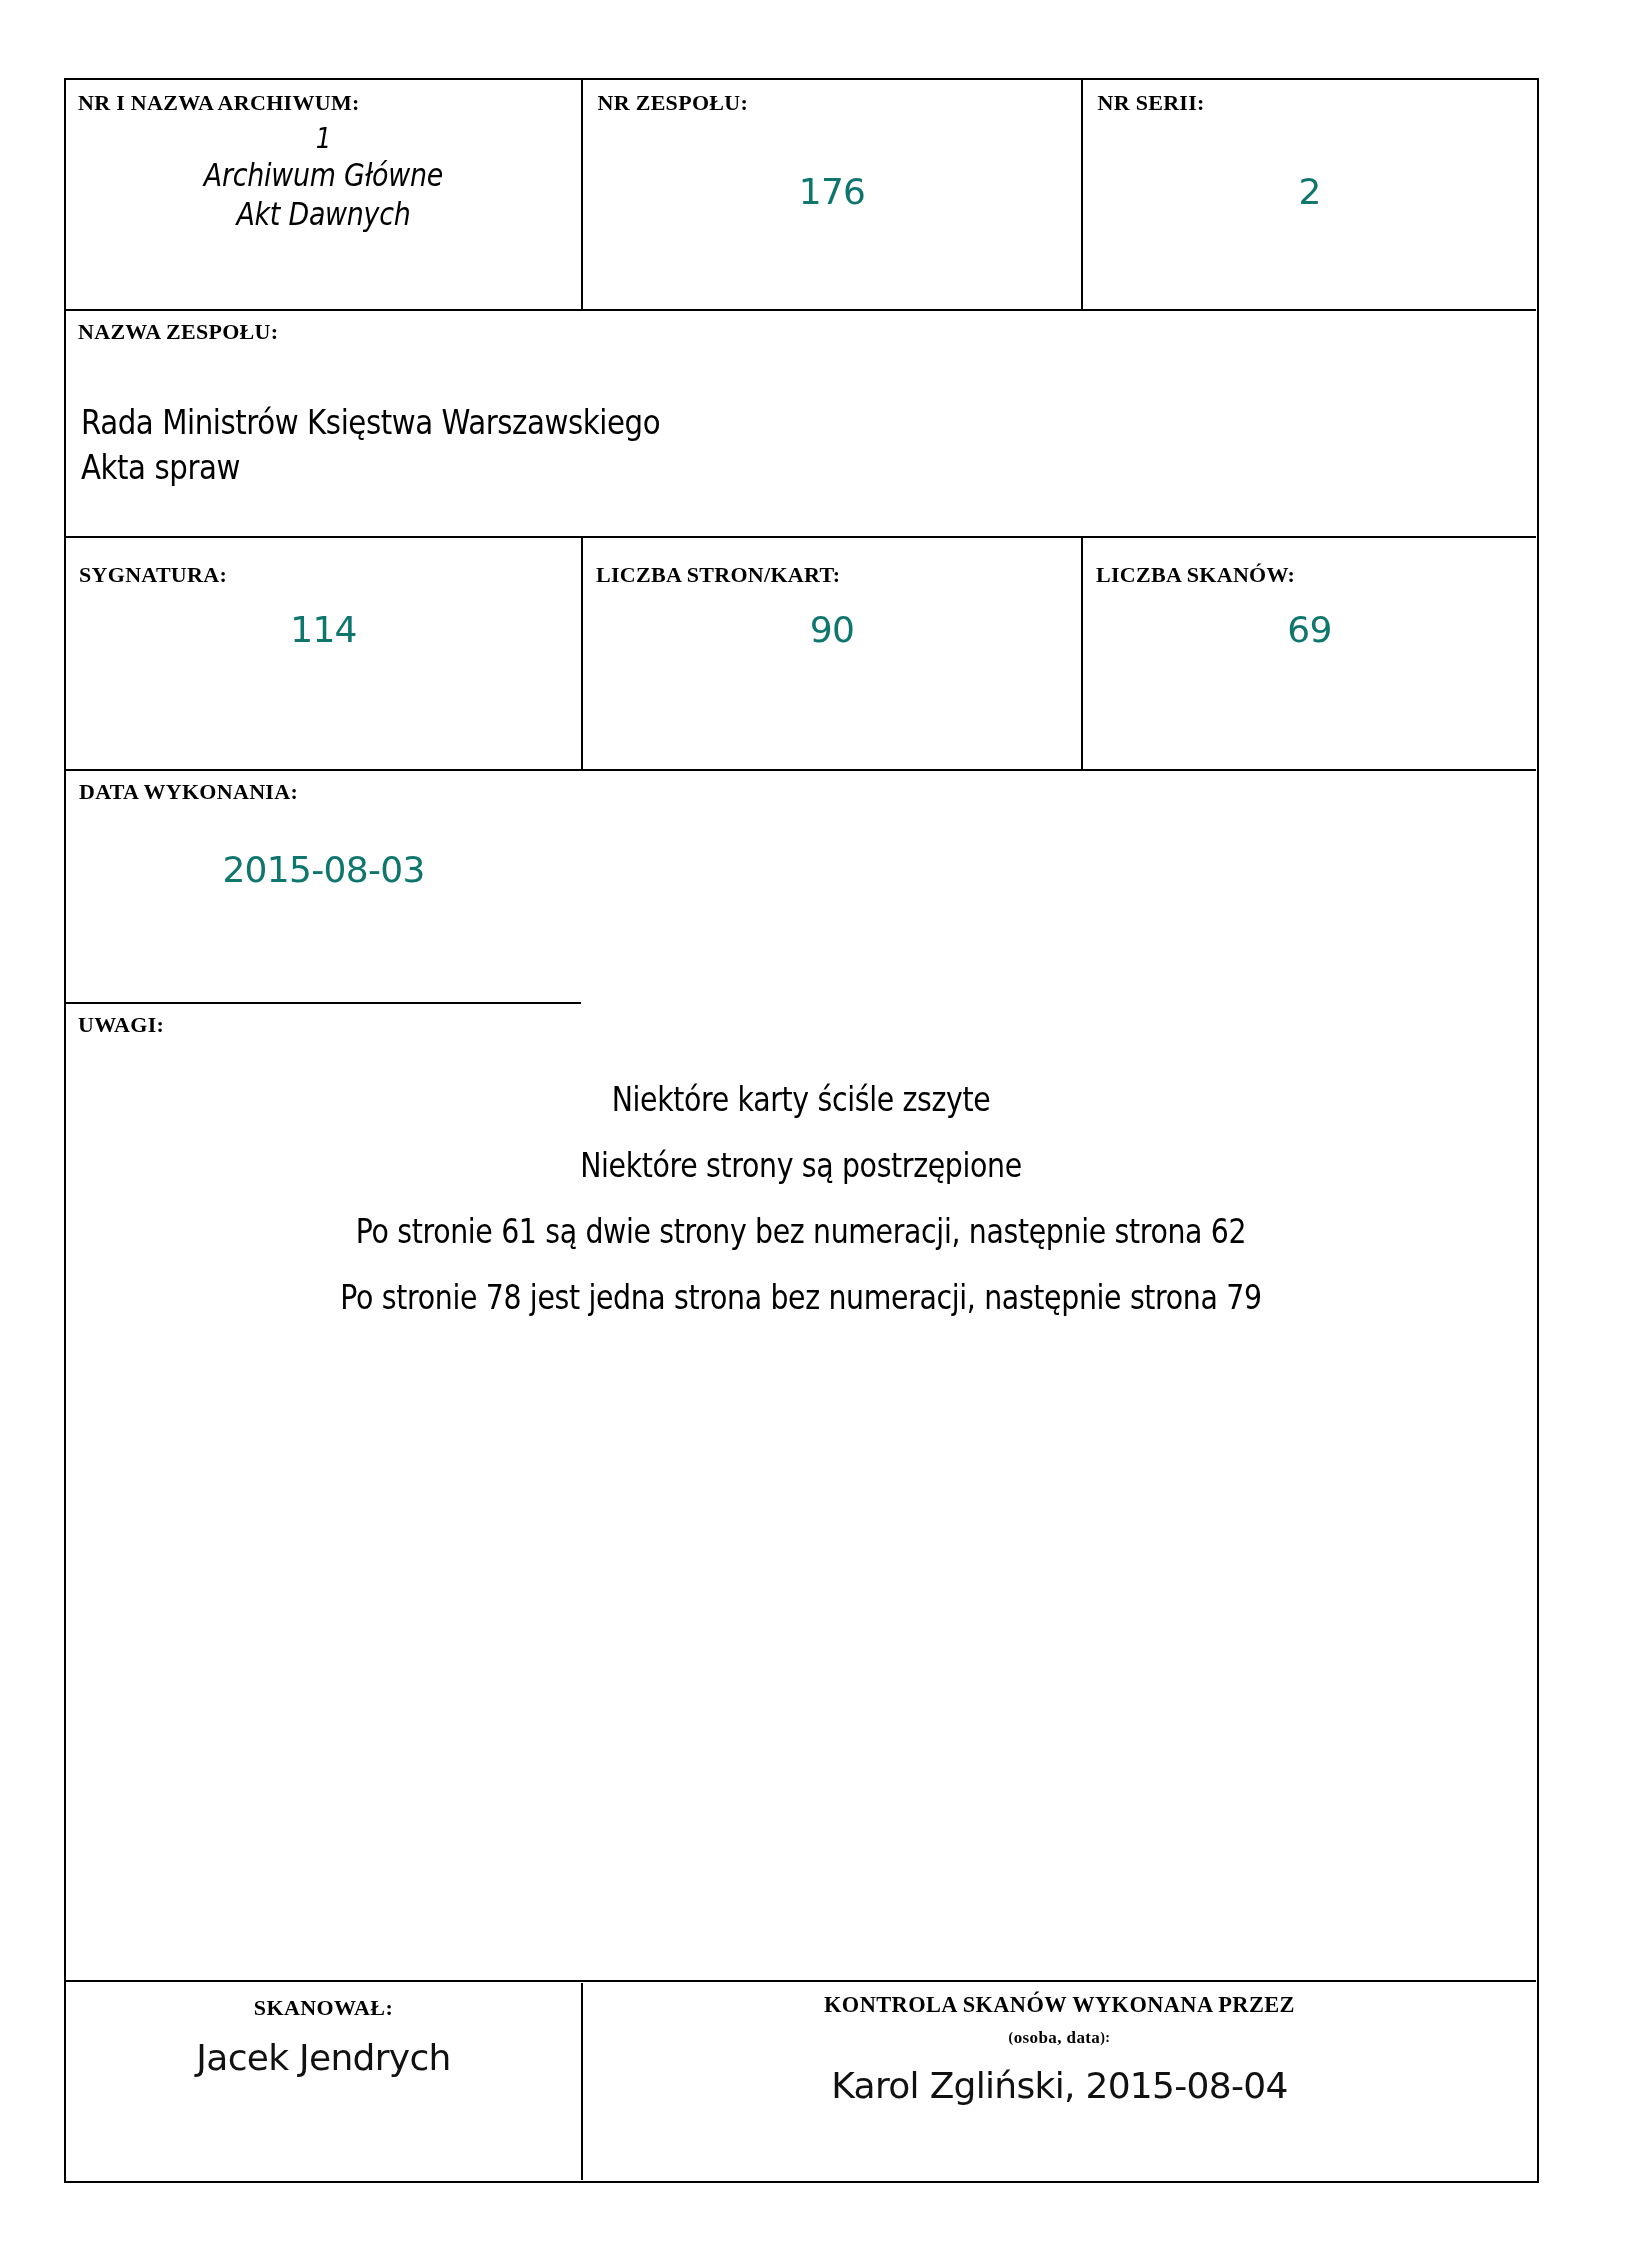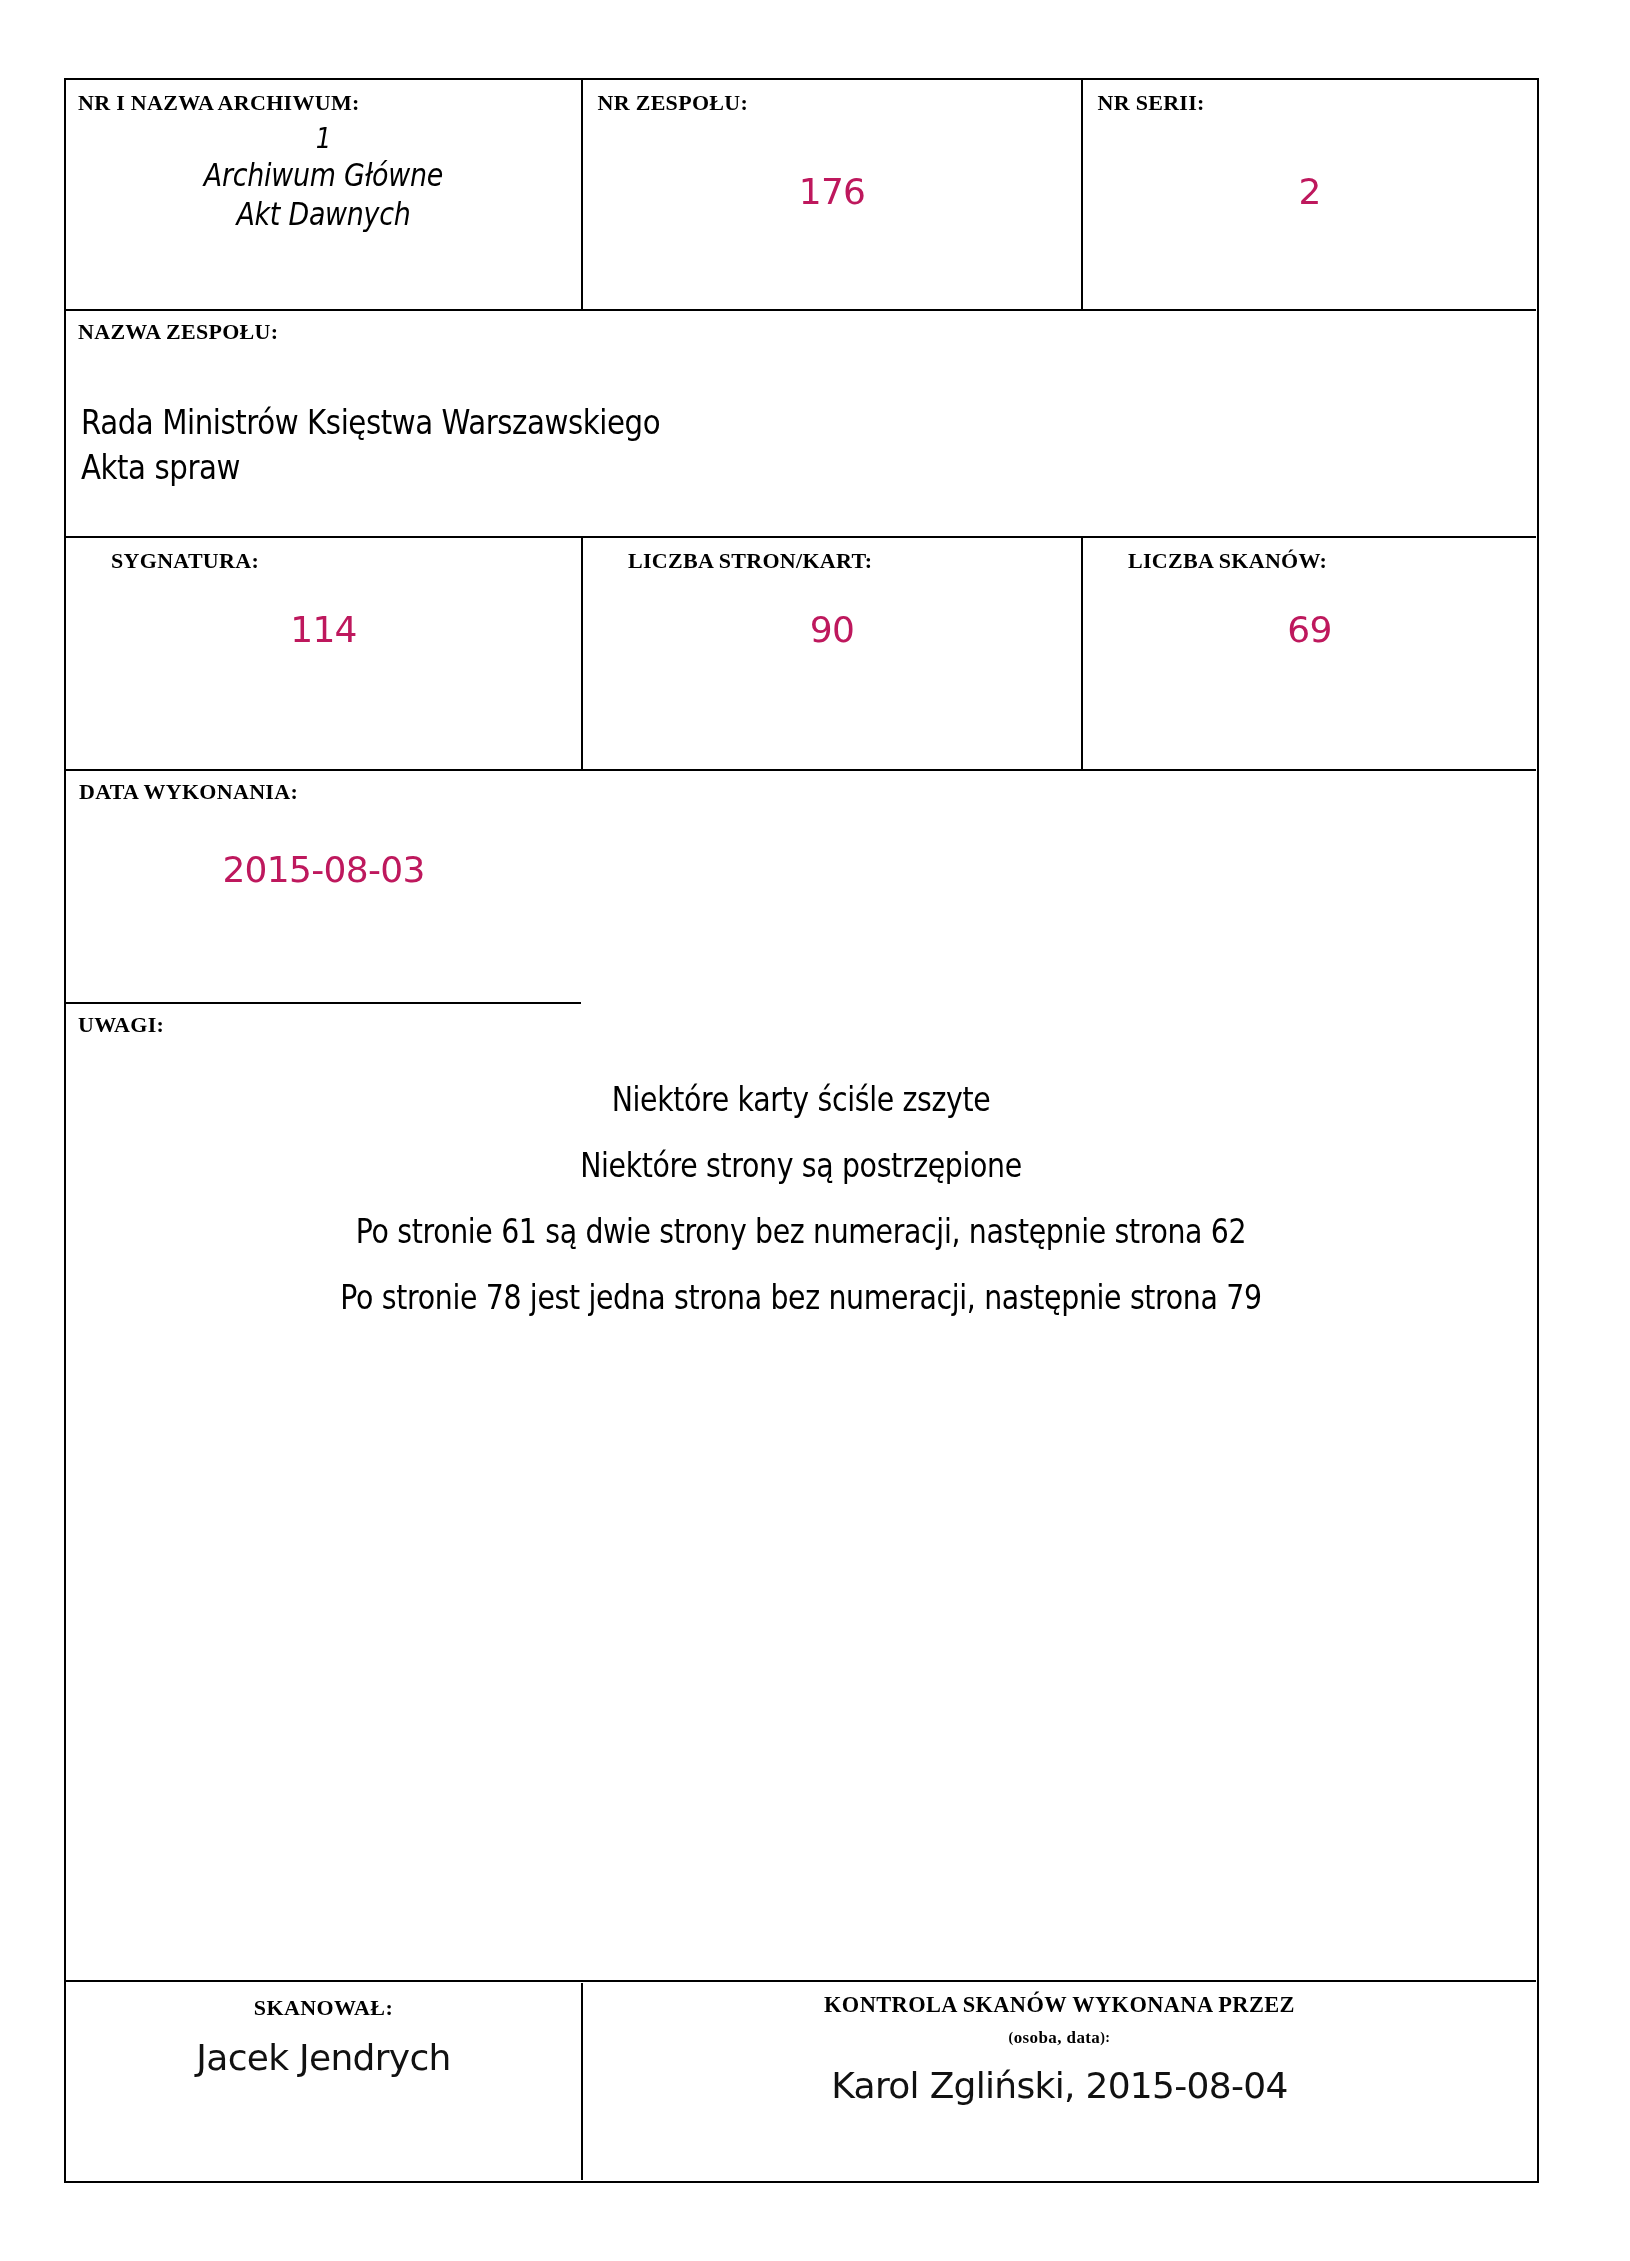--- a/index.html
+++ b/index.html
@@ -83,21 +83,21 @@
   }
   .arch-num { font-size: 29px !important; }
 
   .big-num {
     position: absolute;
     left: 0; right: 0;
     text-align: center;
     font-family: "DejaVu Sans", "Liberation Sans", sans-serif;
     font-size: 36px;
     letter-spacing: -0.7px;
-    color: #be185d;
+    color: #0f766e;
   }
   #r1c2 .big-num { top: 91px; }
   #r1c3 .big-num { top: 91px; }
 
   
   #r2 { left: 0; top: 231px; width: 1470px; height: 227px; }
   #r2 .label { left: 12px; top: 9.2px; }
   .zesp-lines {
     position: absolute;
     left: 14.5px;
@@ -112,21 +112,21 @@
     transform: scaleX(0.86);
     transform-origin: left center;
     white-space: nowrap;
   }
 
   
   #r3c1 { left: 0;     top: 458px; width: 515px;  height: 233px; }
   #r3c2 { left: 515px; top: 458px; width: 500px;  height: 233px; }
   #r3c3 { left: 1015px; top: 458px; width: 455px; height: 233px; }
 
-  #r3c1 .label, #r3c2 .label, #r3c3 .label { left: 13px; top: 11px; margin-left: 32px; }
+  #r3c1 .label, #r3c2 .label, #r3c3 .label { left: 13px; top: 25px; }
   #r3c1 .big-num, #r3c2 .big-num, #r3c3 .big-num { top: 71px; }
 
   
   #r4c1 { left: 0;     top: 691px; width: 515px;  height: 233px; }
   #r4c2 { left: 515px; top: 691px; width: 955px; height: 233px; }
 
   #r4c1 .label, #r4c2 .label { left: 13px; top: 9.2px; }
   #r4c1 .big-num { top: 78px; }
   #r4c2 .big-num { top: 97px; }
 

